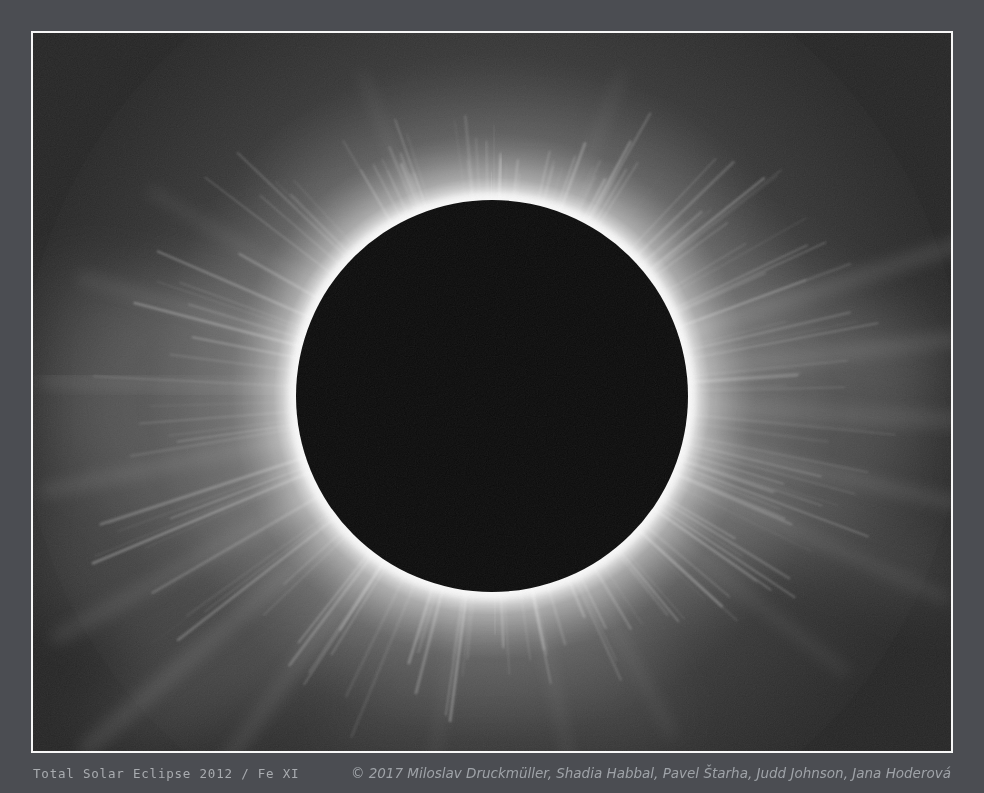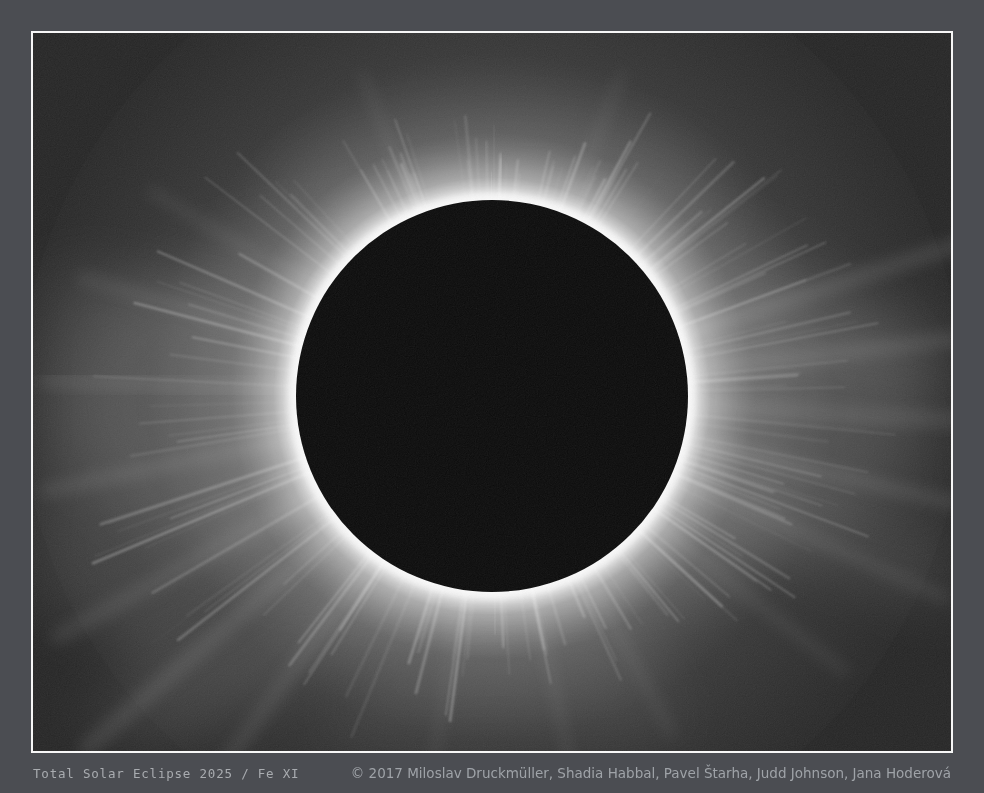--- a/index.html
+++ b/index.html
@@ -30,20 +30,21 @@
   }
   .caption-left {
     font-family: "DejaVu Sans Mono", monospace;
     font-size: 12.5px;
     letter-spacing: 0.8px;
     color: #a9acb0;
     white-space: nowrap;
   }
   .caption-right {
     font-family: "DejaVu Sans", sans-serif;
+    font-style: italic;
     font-size: 13.5px;
     color: #9fa3a8;
     white-space: nowrap;
   }
 </style>
 </head>
 <body style="background: rgb(75, 77, 82);">
 
 <div class="photo-frame" style="border-color: rgb(247, 247, 247); background: rgb(31, 31, 31);">
   <svg id="corona-svg" viewBox="0 0 918 718" aria-hidden="true">
@@ -282,15 +283,15 @@
     <circle cx="459" cy="363" r="207" fill="none" stroke="#ffffff" stroke-width="24" opacity="0.32" filter="url(#b18)"></circle>
     <circle cx="459" cy="363" r="199" fill="none" stroke="#ffffff" stroke-width="7" opacity="0.85" filter="url(#b4)"></circle>
 
     <circle id="moon-disk" cx="459" cy="363" r="196" fill="#030303"></circle>
 
     <rect width="918" height="718" filter="url(#grain)" opacity="0.16"></rect>
   </svg>
 </div>
 
 <div class="caption-bar">
-  <span class="caption-left" style="color: rgb(169, 172, 176);">Total Solar Eclipse 2025 / Fe XI</span>
+  <span class="caption-left" style="color: rgb(169, 172, 176);">Total Solar Eclipse 2012 / Fe XI</span>
   <span class="caption-right" style="color: rgb(159, 163, 168);">© 2017 Miloslav Druckmüller, Shadia Habbal, Pavel Štarha, Judd Johnson, Jana Hoderová</span>
 </div>
 
 </body></html>

